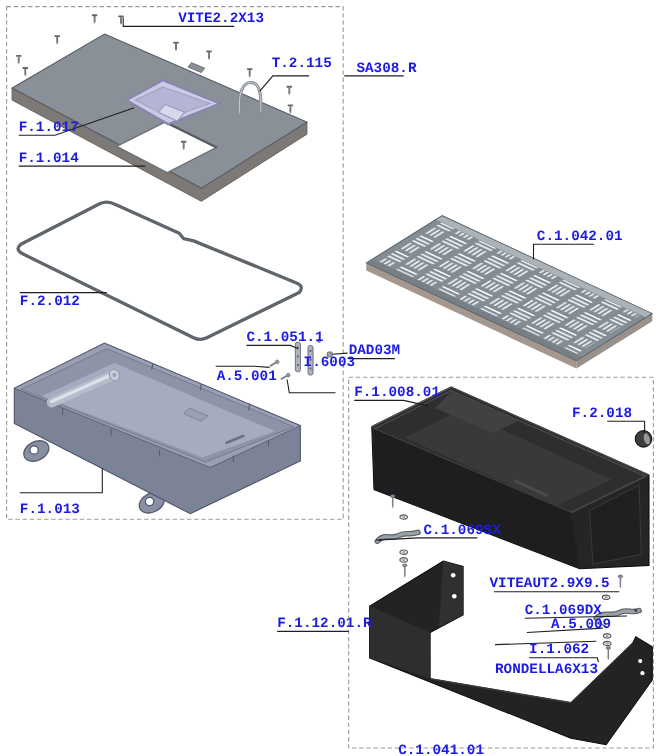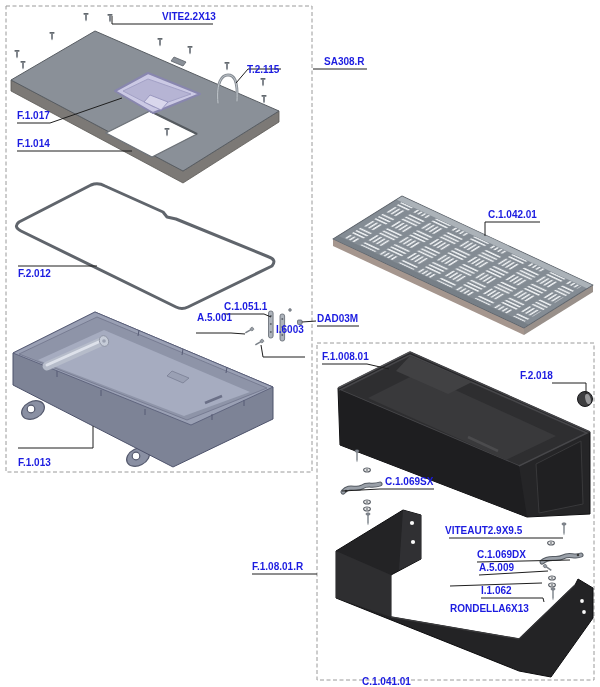--- a/index.html
+++ b/index.html
@@ -5,22 +5,22 @@
   html,body{margin:0;padding:0;background:#fff;}
   .stage{
     position:relative;width:600px;height:687px;overflow:hidden;
     background:var(--background,#fff);
     font-family:"Liberation Sans", sans-serif;
   }
   .stage svg{position:absolute;left:0;top:0;}
   .lbl{
     position:absolute;
     color:var(--label-text,#1c1ce0);
-    font-size:10px;font-weight:bold;line-height:12px;
-    white-space:nowrap;letter-spacing:0px;
+    font-size:13px;font-weight:bold;line-height:12px;
+    white-space:nowrap;letter-spacing:0px;font-family:Liberation Mono, monospace;
   }
 </style>
 </head>
 <body>
 
 <div class="stage">
 
 <svg width="600" height="687" viewBox="0 0 600 687">
   <defs>
 
@@ -236,35 +236,35 @@
     <path d="M449,538 L563,538"></path>
     <path d="M477,562 L570,560"></path>
     <path d="M479,575 L548,571"></path>
     <path d="M450,586 L542,583"></path>
     <path d="M481,598 L543,598 L544,602"></path>
     <path d="M252,574 L317,574"></path>
   </g>
 </svg>
 
 <div class="lbl" style="left:162px;top:11px">VITE2.2X13</div>
-<div class="lbl" style="left:247px;top:64px">T.2.115</div>
+<div class="lbl" style="left:247px;top:52px">T.2.115</div>
 <div class="lbl" style="left:324px;top:56px">SA308.R</div>
 <div class="lbl" style="left:17px;top:110px">F.1.017</div>
 <div class="lbl" style="left:17px;top:138px">F.1.014</div>
 <div class="lbl" style="left:18px;top:268px">F.2.012</div>
 <div class="lbl" style="left:488px;top:209px">C.1.042.01</div>
 <div class="lbl" style="left:224px;top:301px">C.1.051.1</div>
-<div class="lbl" style="left:197px;top:312px">A.5.001</div>
+<div class="lbl" style="left:197px;top:336px">A.5.001</div>
 <div class="lbl" style="left:317px;top:313px">DAD03M</div>
 <div class="lbl" style="left:276px;top:324px">I.6003</div>
 <div class="lbl" style="left:322px;top:351px">F.1.008.01</div>
 <div class="lbl" style="left:520px;top:370px">F.2.018</div>
 <div class="lbl" style="left:18px;top:457px">F.1.013</div>
 <div class="lbl" style="left:385px;top:476px">C.1.069SX</div>
 <div class="lbl" style="left:445px;top:525px">VITEAUT2.9X9.5</div>
 <div class="lbl" style="left:477px;top:549px">C.1.069DX</div>
-<div class="lbl" style="left:479px;top:562px">A.5.009</div>
+<div class="lbl" style="left:501px;top:562px">A.5.009</div>
 <div class="lbl" style="left:450px;top:603px">RONDELLA6X13</div>
 <div class="lbl" style="left:481px;top:585px">I.1.062</div>
-<div class="lbl" style="left:252px;top:561px">F.1.08.01.R</div>
+<div class="lbl" style="left:252px;top:561px">F.1.12.01.R</div>
 <div class="lbl" style="left:362px;top:676px">C.1.041.01</div>
 
 </div>
 
 </body></html>

